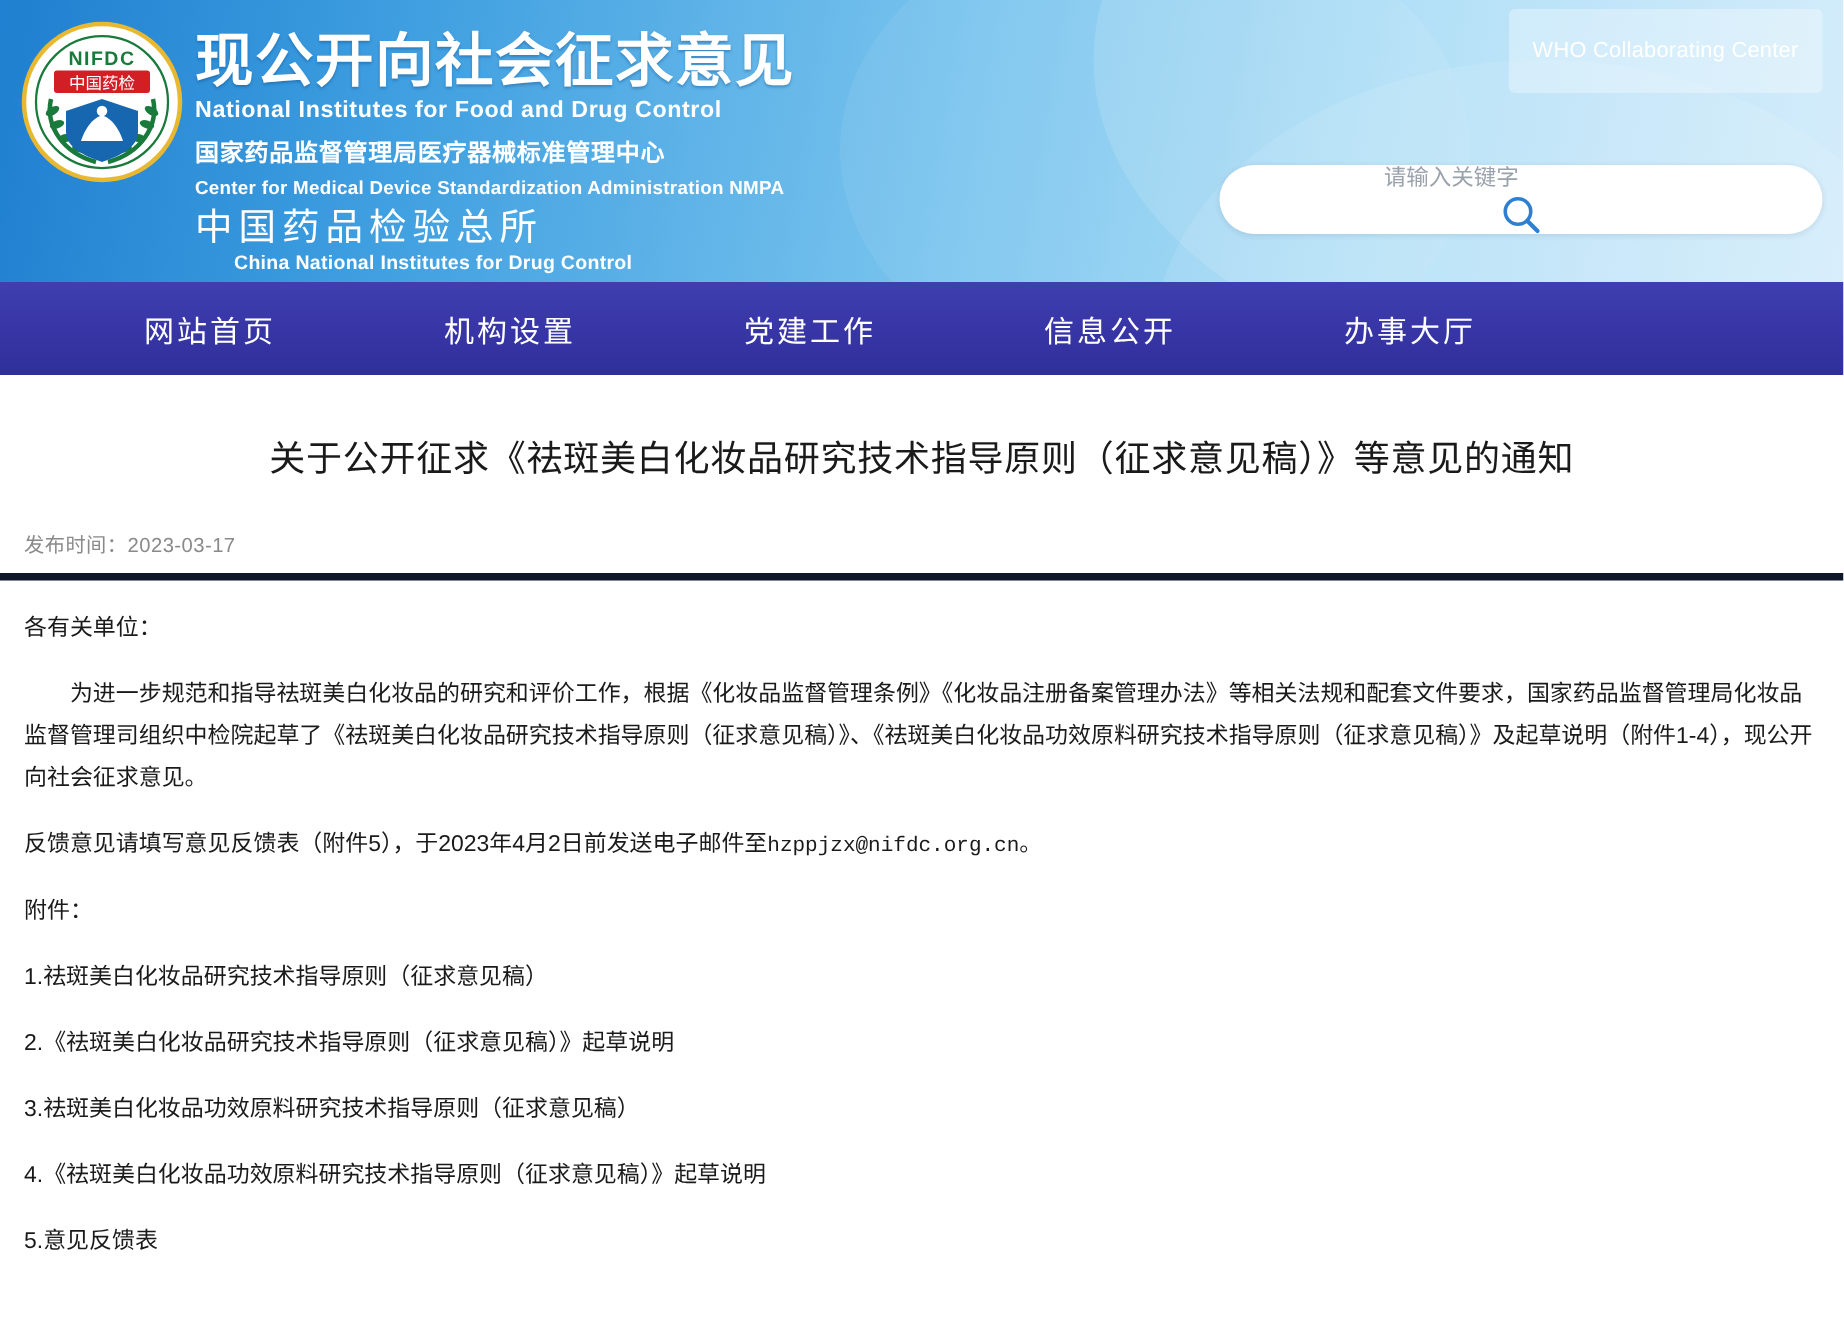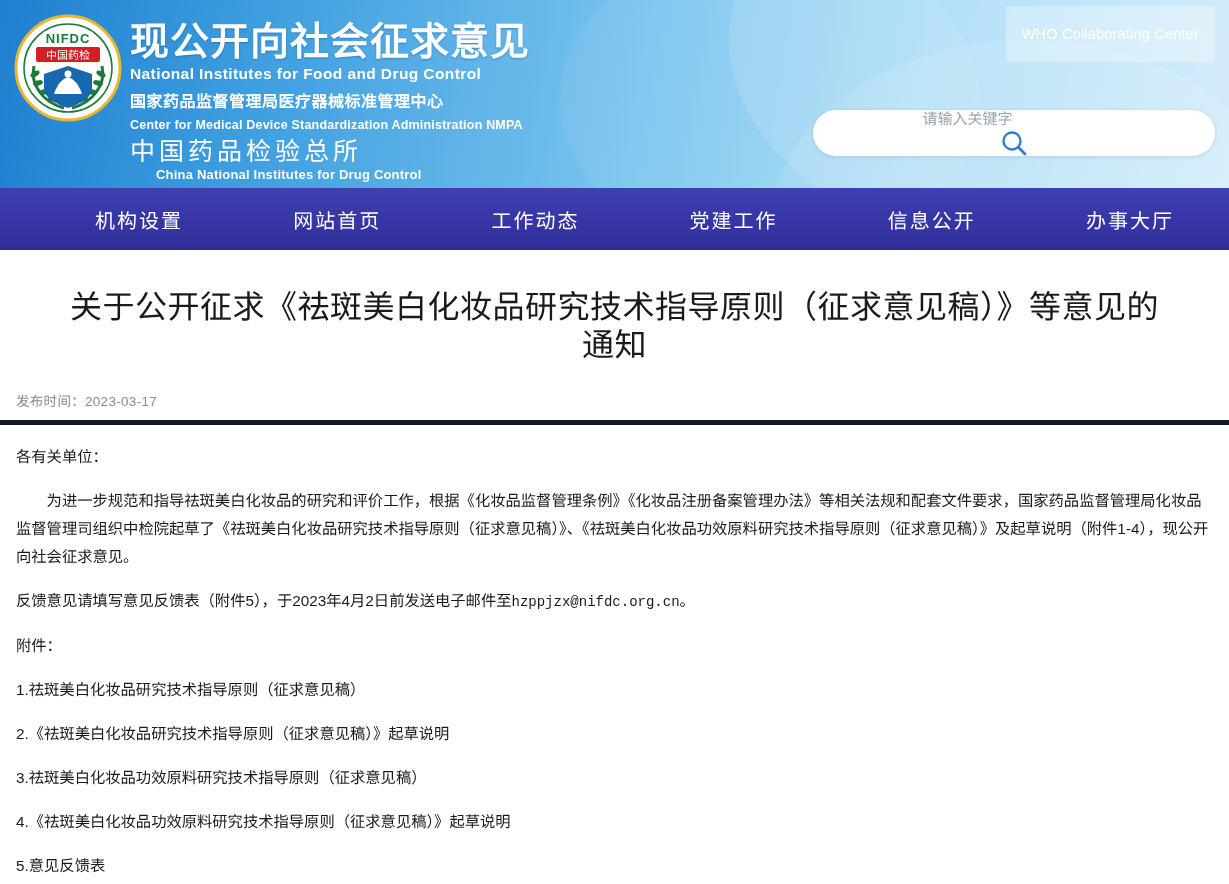--- a/index.html
+++ b/index.html
@@ -178,21 +178,21 @@
   }
 
   
   .article {
     width: 1229px;
     padding: 0;
     background: #ffffff;
   }
   .article-title {
     text-align: center;
-    font-size: 32px;
+    font-size: 24px;
     color: #1a1a1a;
     font-weight: normal;
     padding: 38px 60px 0 60px;
     line-height: 38px;
     letter-spacing: .5px;
   }
   .meta-row {
     margin-top: 26px;
     padding: 0 16px 10px 16px;
     border-bottom: 5px solid #0f172a;
@@ -267,23 +267,22 @@
         <svg width="30" height="30" viewBox="0 0 30 30" xmlns="http://www.w3.org/2000/svg">
           <circle cx="13" cy="13" r="8.5" fill="none" stroke="#2f7fd0" stroke-width="2.4"></circle>
           <line x1="19.3" y1="19.3" x2="26" y2="26" stroke="#2f7fd0" stroke-width="2.8" stroke-linecap="round"></line>
         </svg>
       </span>
     </button>
   </div>
 </div>
 
 <div class="nav">
+  <div class="nav-item">网站首页</div>
   <div class="nav-item">机构设置</div>
-  <div class="nav-item">网站首页</div>
-  <div class="nav-item">工作动态</div>
   <div class="nav-item">党建工作</div>
   <div class="nav-item">信息公开</div>
   <div class="nav-item">办事大厅</div>
 </div>
 
 <div class="article">
   <div class="article-title">关于公开征求《祛斑美白化妆品研究技术指导原则（征求意见稿）》等意见的通知</div>
 
   <div class="meta-row">
     <span>发布时间：</span><span>2023-03-17</span>

